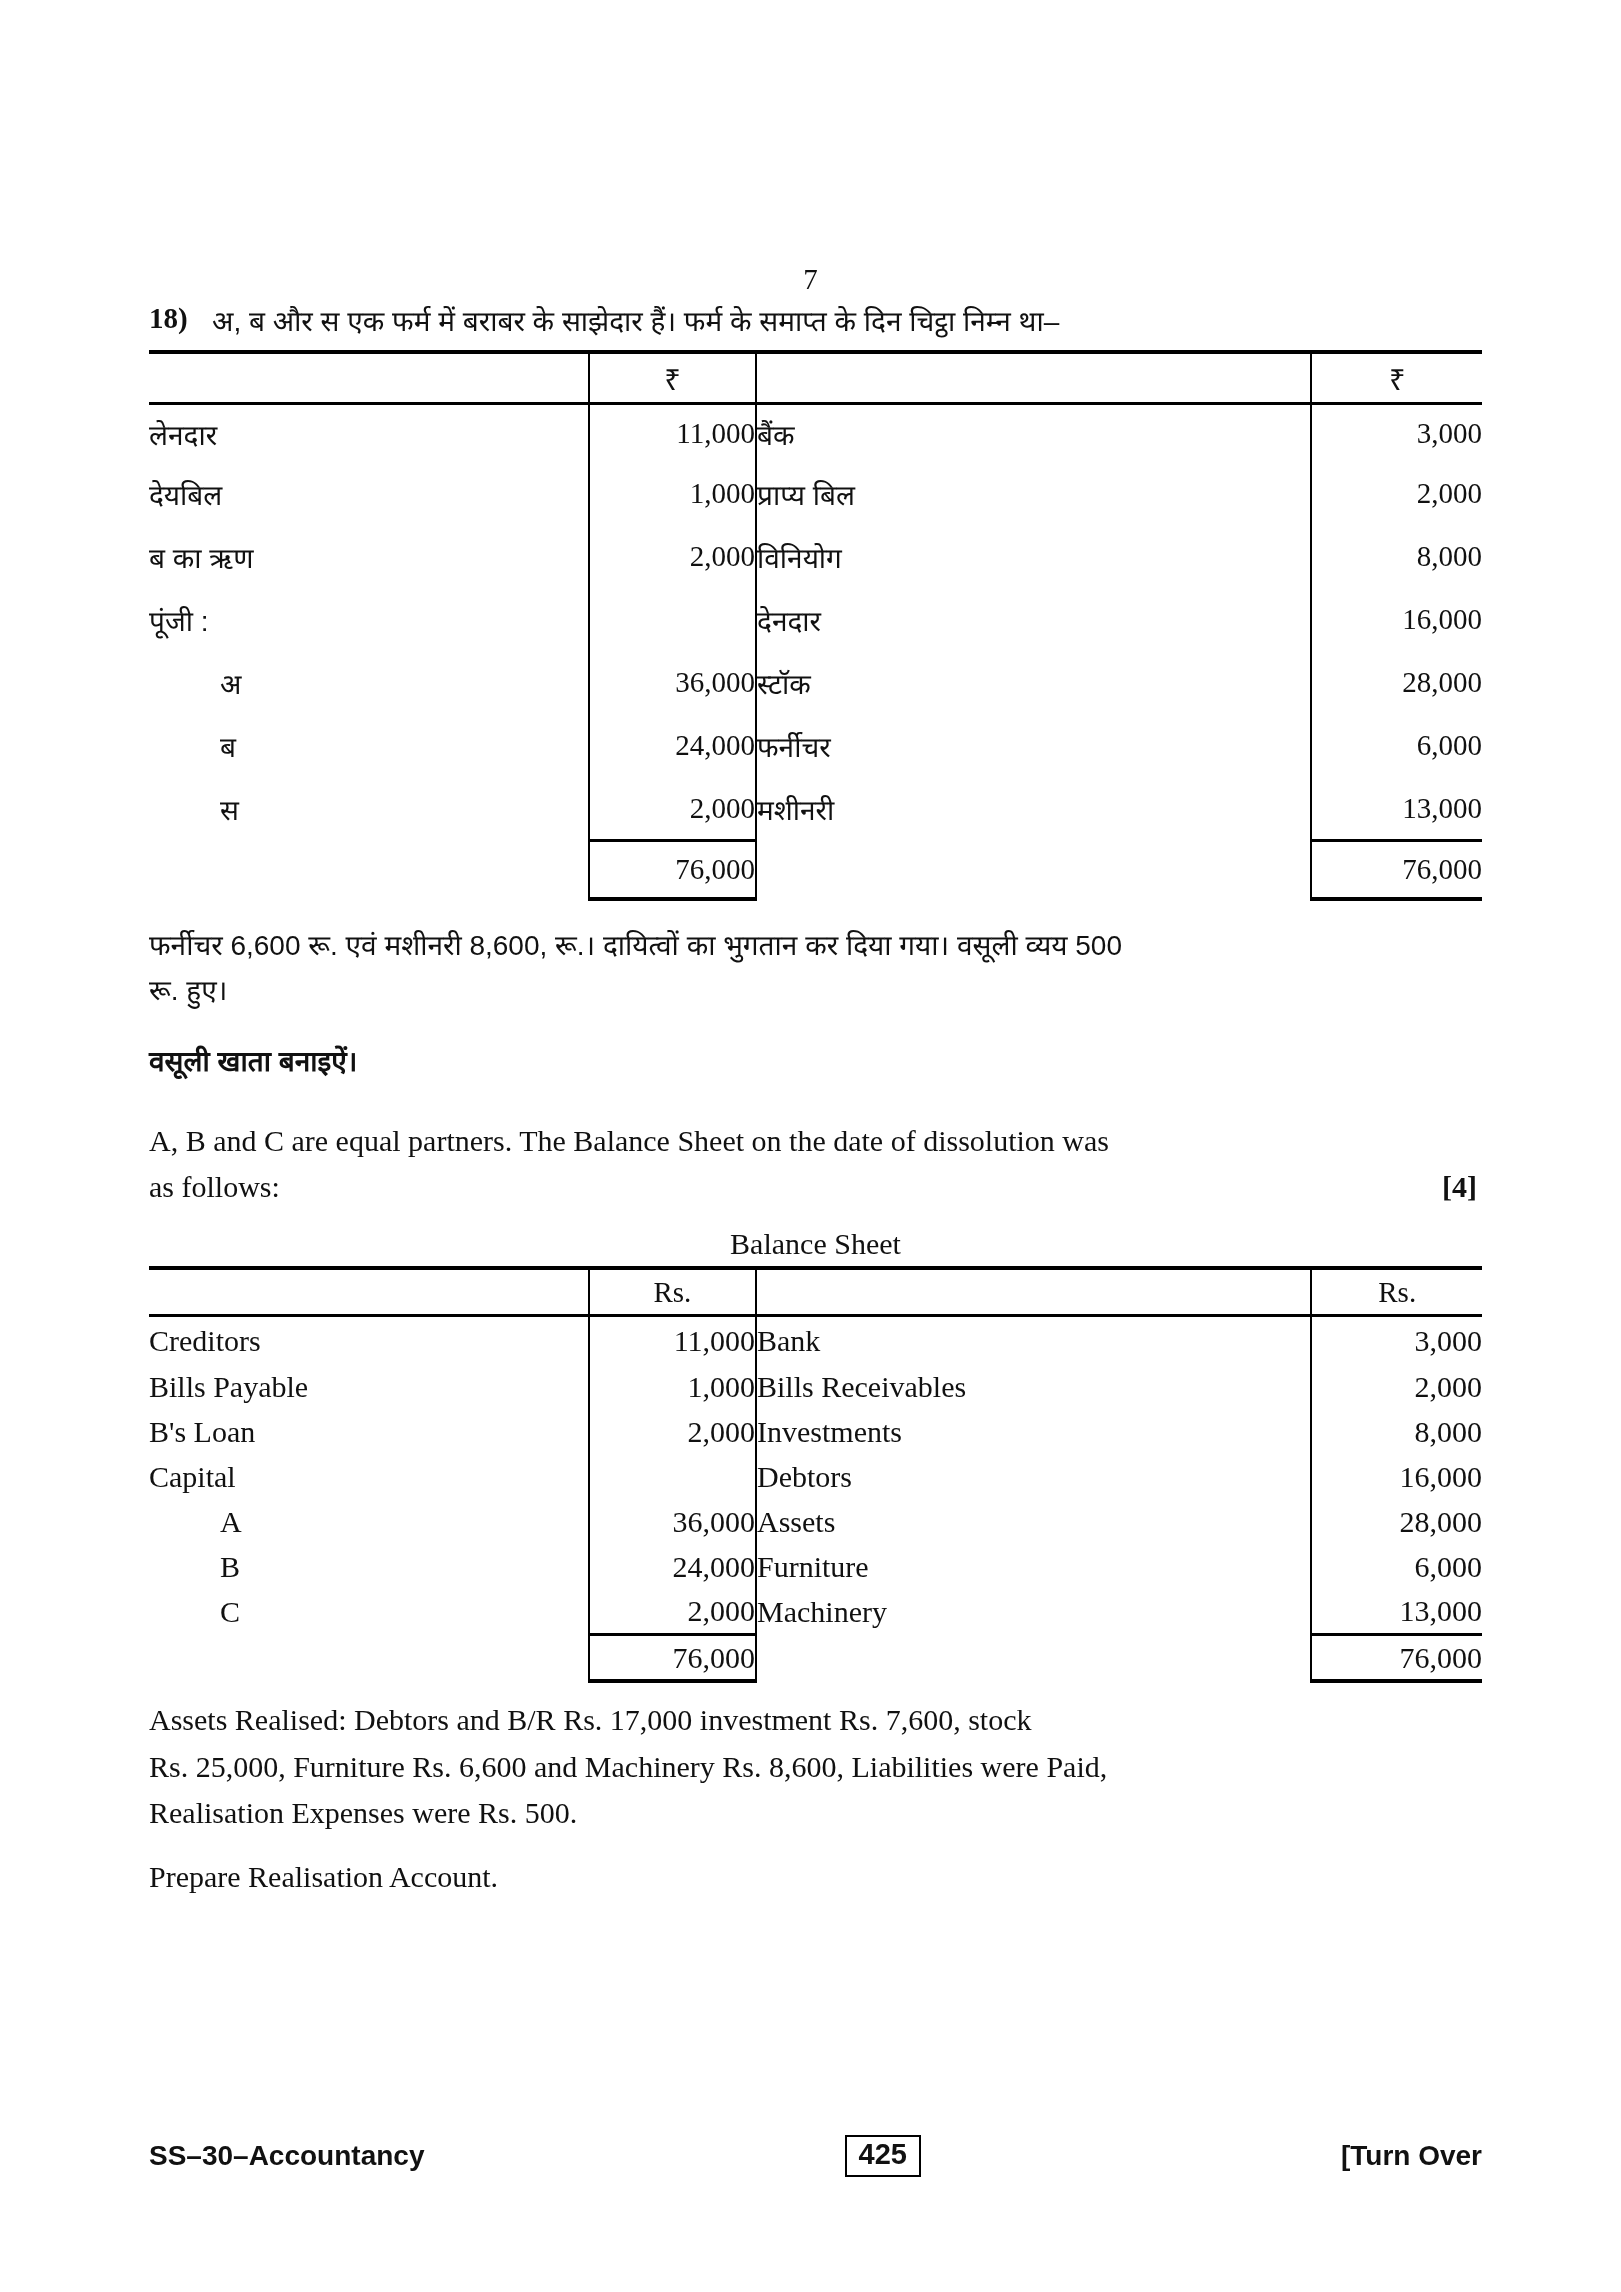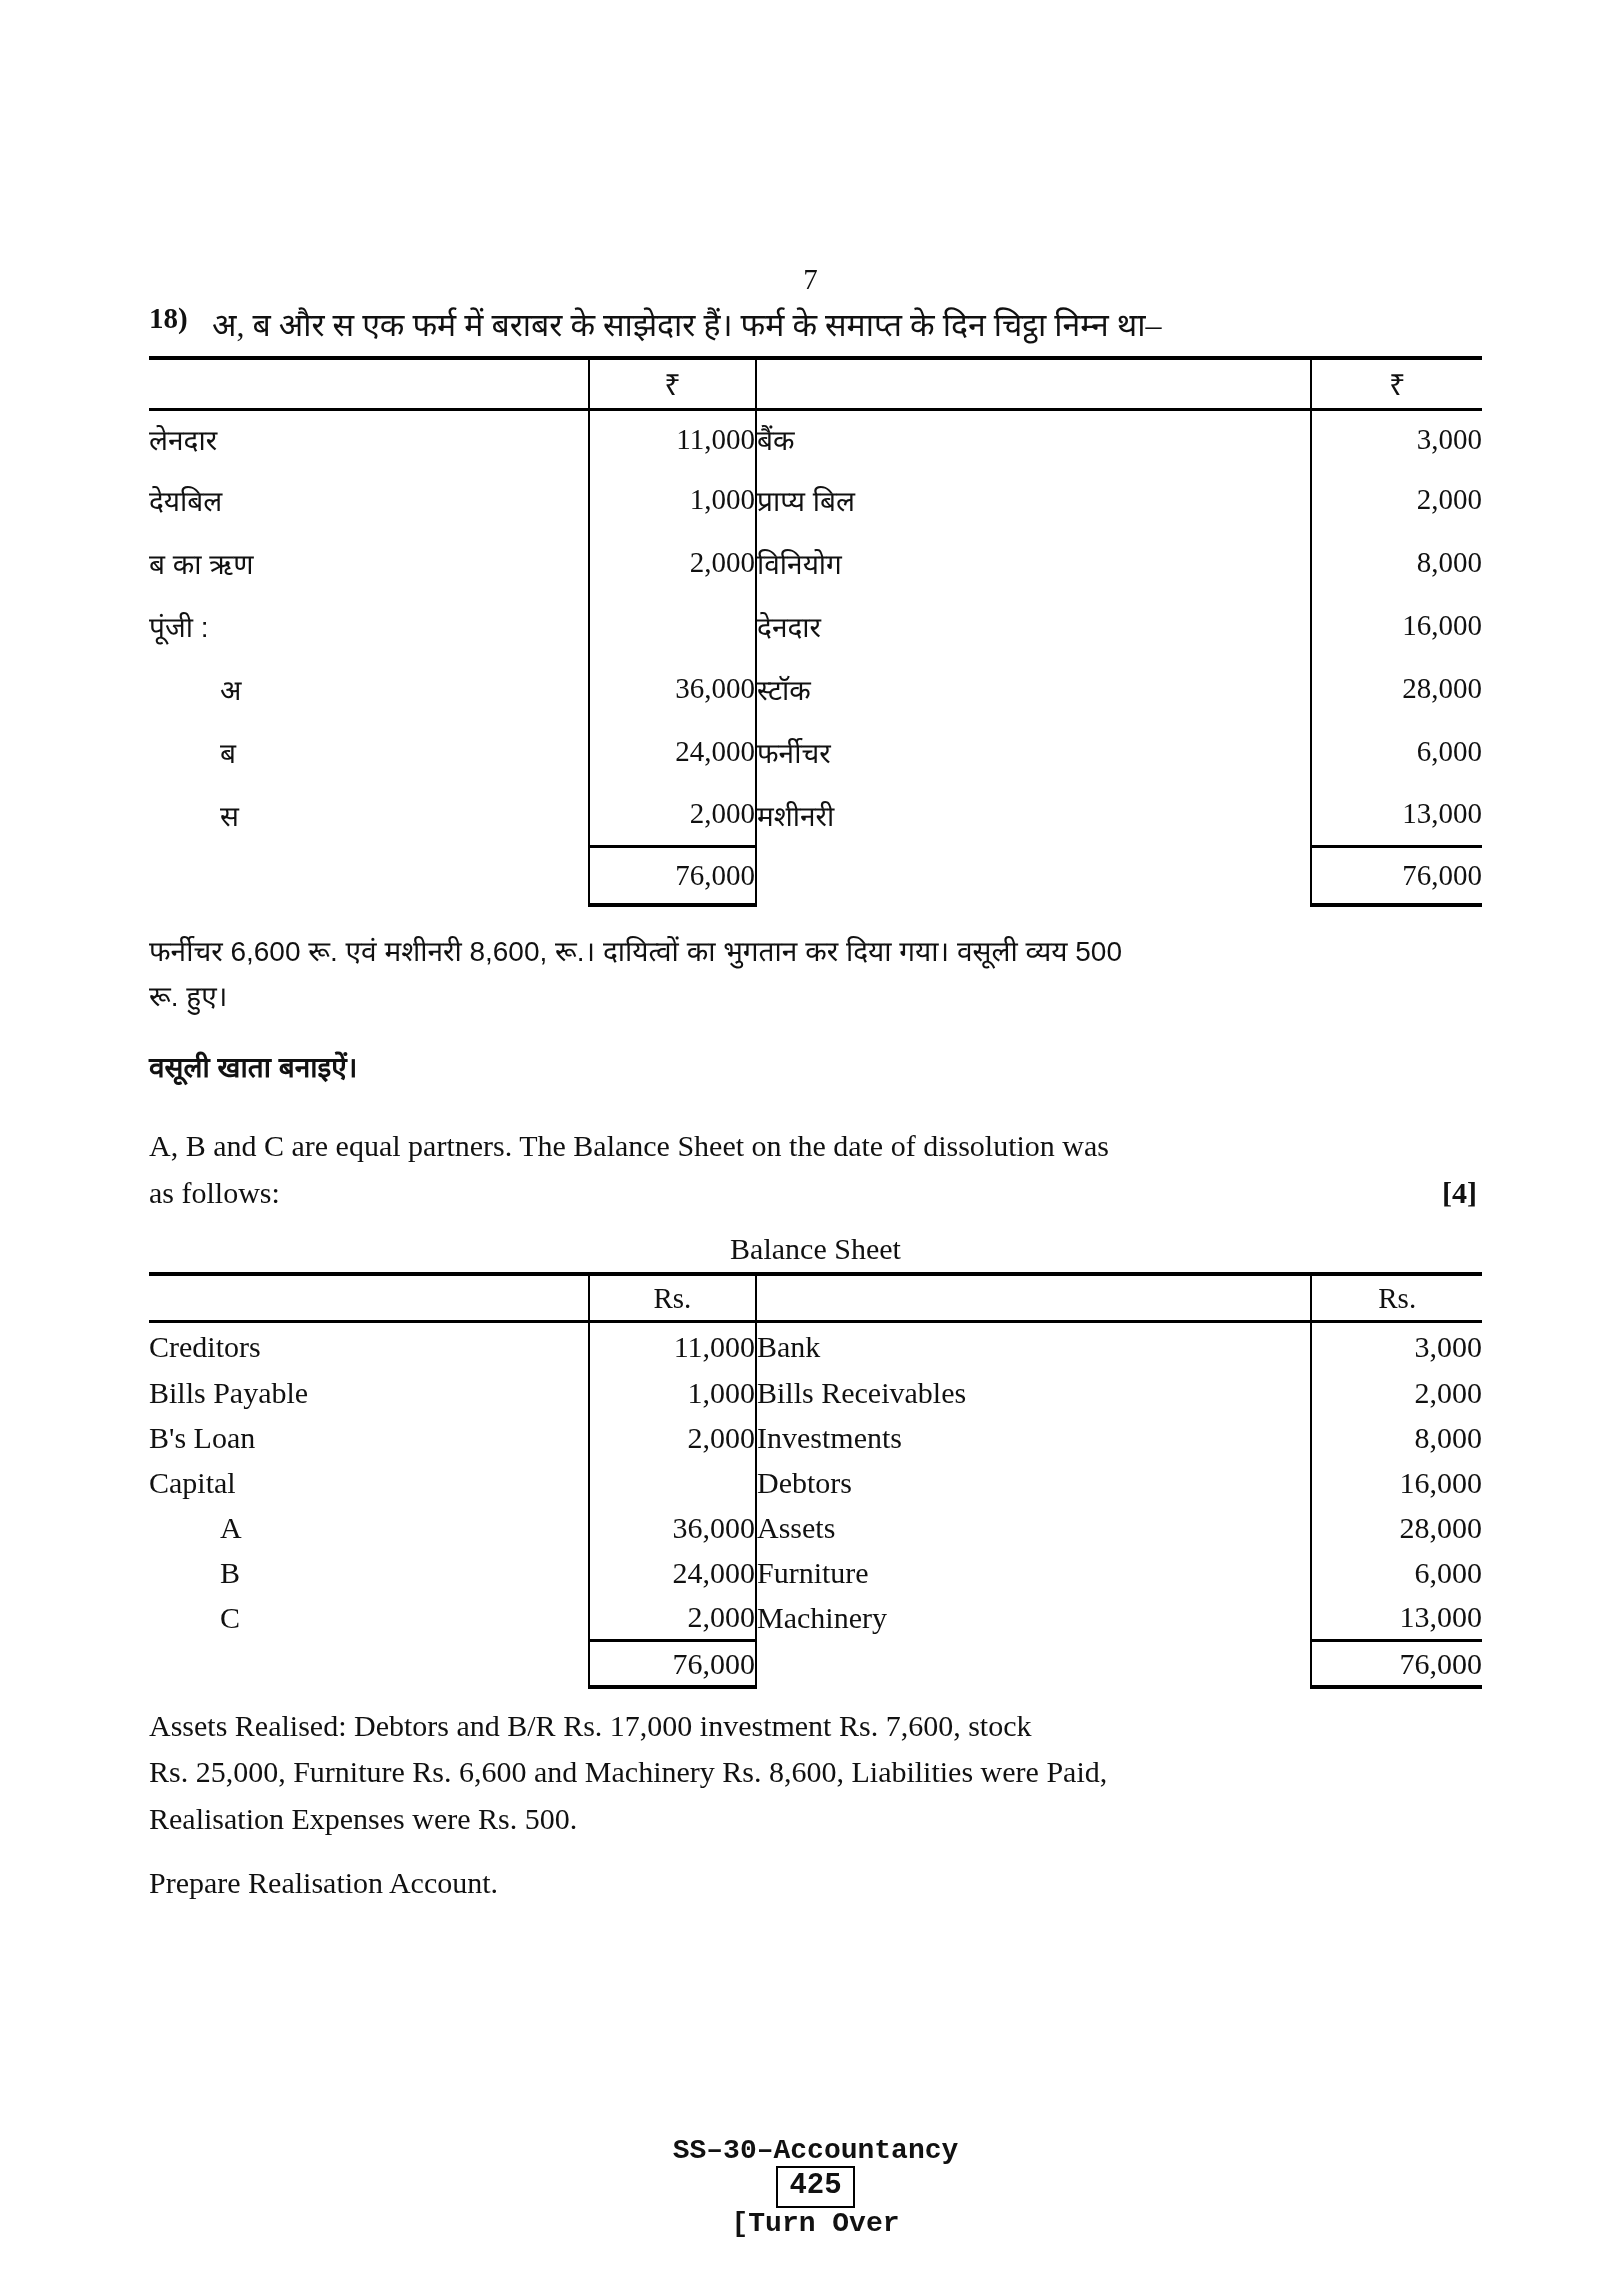--- a/index.html
+++ b/index.html
@@ -47,22 +47,22 @@
     font-size: 29px;
   }
   .q-num {
     font-weight: bold;
     font-size: 29px;
     width: 63px;
     flex: 0 0 63px;
     font-family: "Liberation Serif", serif;
   }
   .q-text {
-    font-family: Liberation Serif, serif;
-    font-size: 32px;
+    font-family: Liberation Sans, sans-serif;
+    font-size: 28px;
     line-height: 1.45;
   }
 
   .centered-title {
     text-align: center;
     font-family: "Liberation Sans", sans-serif;
     font-size: 28px;
     margin-top: 5.9px;
   }
   .centered-title-en {
@@ -136,24 +136,23 @@
 
   
   .footer {
     position: absolute;
     left: 149px;
     top: 2135px;
     width: 1333px;
     display: flex;
     align-items: center;
     justify-content: space-between;
-    font-family: Liberation Mono, monospace;
+    font-family: Liberation Sans, sans-serif;
     font-weight: bold;
     font-size: 28px;
-    flex-direction: column;
   }
   .footer-box {
     border: 2.9px solid #000;
     padding: 2px 11.8px 3.9px 11.8px;
     font-size: 29px;
     font-weight: bold;
     line-height: 1.1;
   }
   .footer-left, .footer-right { white-space: nowrap; }
 </style>

